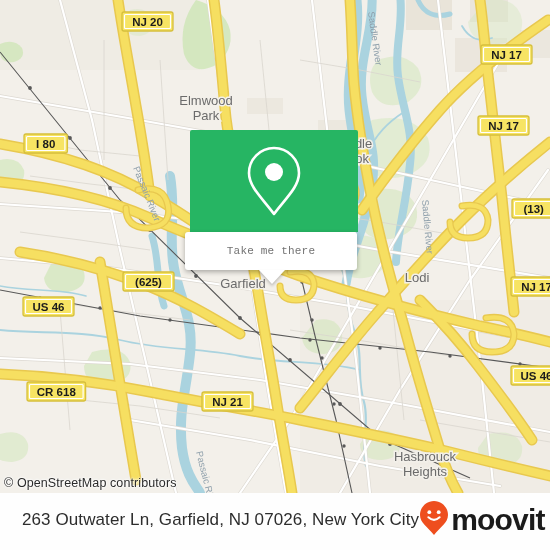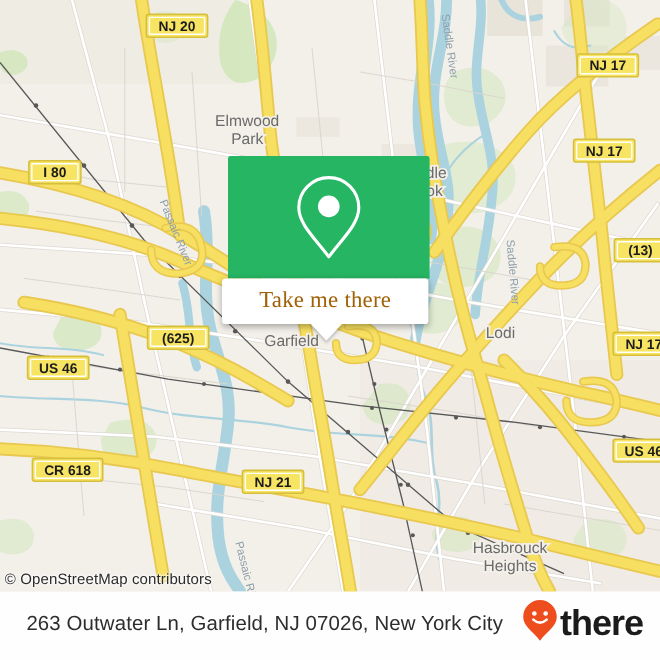--- a/index.html
+++ b/index.html
@@ -33,22 +33,22 @@
   }
   #pin-wrap{position:absolute;left:0;top:0;width:168px;height:102px;
     display:flex;align-items:center;justify-content:center;}
   #card-button{
     position:relative;left:-5px;width:172px;height:38px;
     background:#ffffff;border-radius:3px;
     box-shadow:0 2px 5px rgba(0,0,0,0.30);
     display:flex;align-items:center;justify-content:center;
   }
   #card-button-label{
-    font-size:19px;color:#a16207;letter-spacing:0.2px;
-    font-family:Liberation Serif, serif;
+    font-size:11px;color:#737373;letter-spacing:0.2px;
+    font-family:Liberation Mono, monospace;
   }
   #card-tail{
     position:absolute;left:74px;top:100%;
     width:0;height:0;
     border-left:13px solid transparent;
     border-right:13px solid transparent;
     border-top:14px solid #ffffff;
     filter:drop-shadow(0 2px 1.5px rgba(0,0,0,0.22));
   }
 
@@ -361,17 +361,17 @@
     <span id="footer-address">263 Outwater Ln, Garfield, NJ 07026, New York City</span>
     <div id="logo">
       <span>
         <svg width="30" height="36" viewBox="0 0 30 36" xmlns="http://www.w3.org/2000/svg">
           <path d="M15 1 C7.3 1 1 7.3 1 15 C1 23 9 27 15 35 C21 27 29 23 29 15 C29 7.3 22.7 1 15 1 Z" fill="#ee4e1e"></path>
           <circle cx="10.3" cy="12.2" r="1.9" fill="#ffffff"></circle>
           <circle cx="19.7" cy="12.2" r="1.9" fill="#ffffff"></circle>
           <path d="M9.4 17.3 Q15 22.4 20.6 17.3" fill="none" stroke="#ffffff" stroke-width="2.1" stroke-linecap="round"></path>
         </svg>
       </span>
-      <span id="logo-word">there</span>
+      <span id="logo-word">moovit</span>
     </div>
   </div>
 
 </div>
 
 </body></html>

